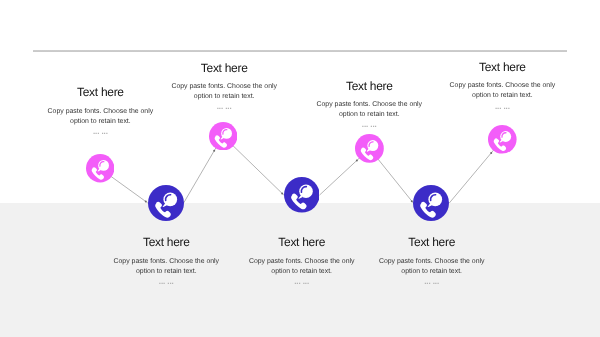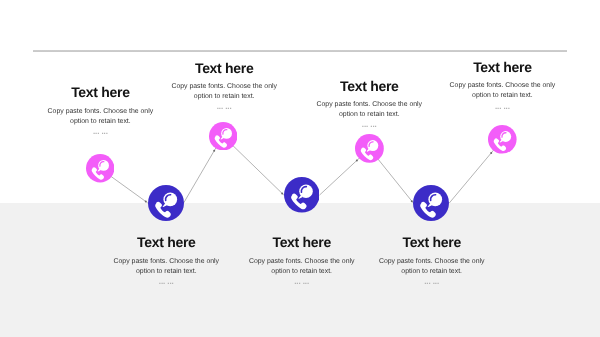--- a/index.html
+++ b/index.html
@@ -10,21 +10,21 @@
   #band{position:absolute;left:0;top:203px;width:600px;height:134px;background:#f1f1f1;}
   #topline{position:absolute;left:33.1px;top:49.6px;width:534.3px;height:2.4px;
            background:linear-gradient(#dcdcdc,#bdbdbd,#d6d6d6);}
   svg#links{position:absolute;left:0;top:0;width:600px;height:337px;pointer-events:none;}
 
   .node{position:absolute;border-radius:50%;line-height:0;}
   .node .node-icon{display:block;width:100%;height:100%;}
   .node svg{display:block;width:100%;height:100%;}
 
   .card{position:absolute;width:110px;text-align:center;transform:translateZ(0);}
-  .card .title{font-weight:bold;font-size:14px;color:#141414;
+  .card .title{font-weight:normal;font-size:12px;color:#141414;
                letter-spacing:-0.3px;line-height:12px;}
   .card .body{font-size:6.92px;color:#333333;line-height:10.1px;margin-top:8.5px;}
   .card .dots{font-size:8px;color:#b0b0b0;font-weight:bold;
               letter-spacing:-0.1px;margin-top:0.2px;}
 
   
   #node-1{left:85.7px;top:154.2px;width:28.4px;height:28.4px;}
   #node-2{left:147.7px;top:184.9px;width:36.0px;height:36.0px;}
   #node-3{left:208.7px;top:121.7px;width:28.4px;height:28.4px;}
   #node-4{left:283.9px;top:177.3px;width:35.6px;height:35.6px;}

